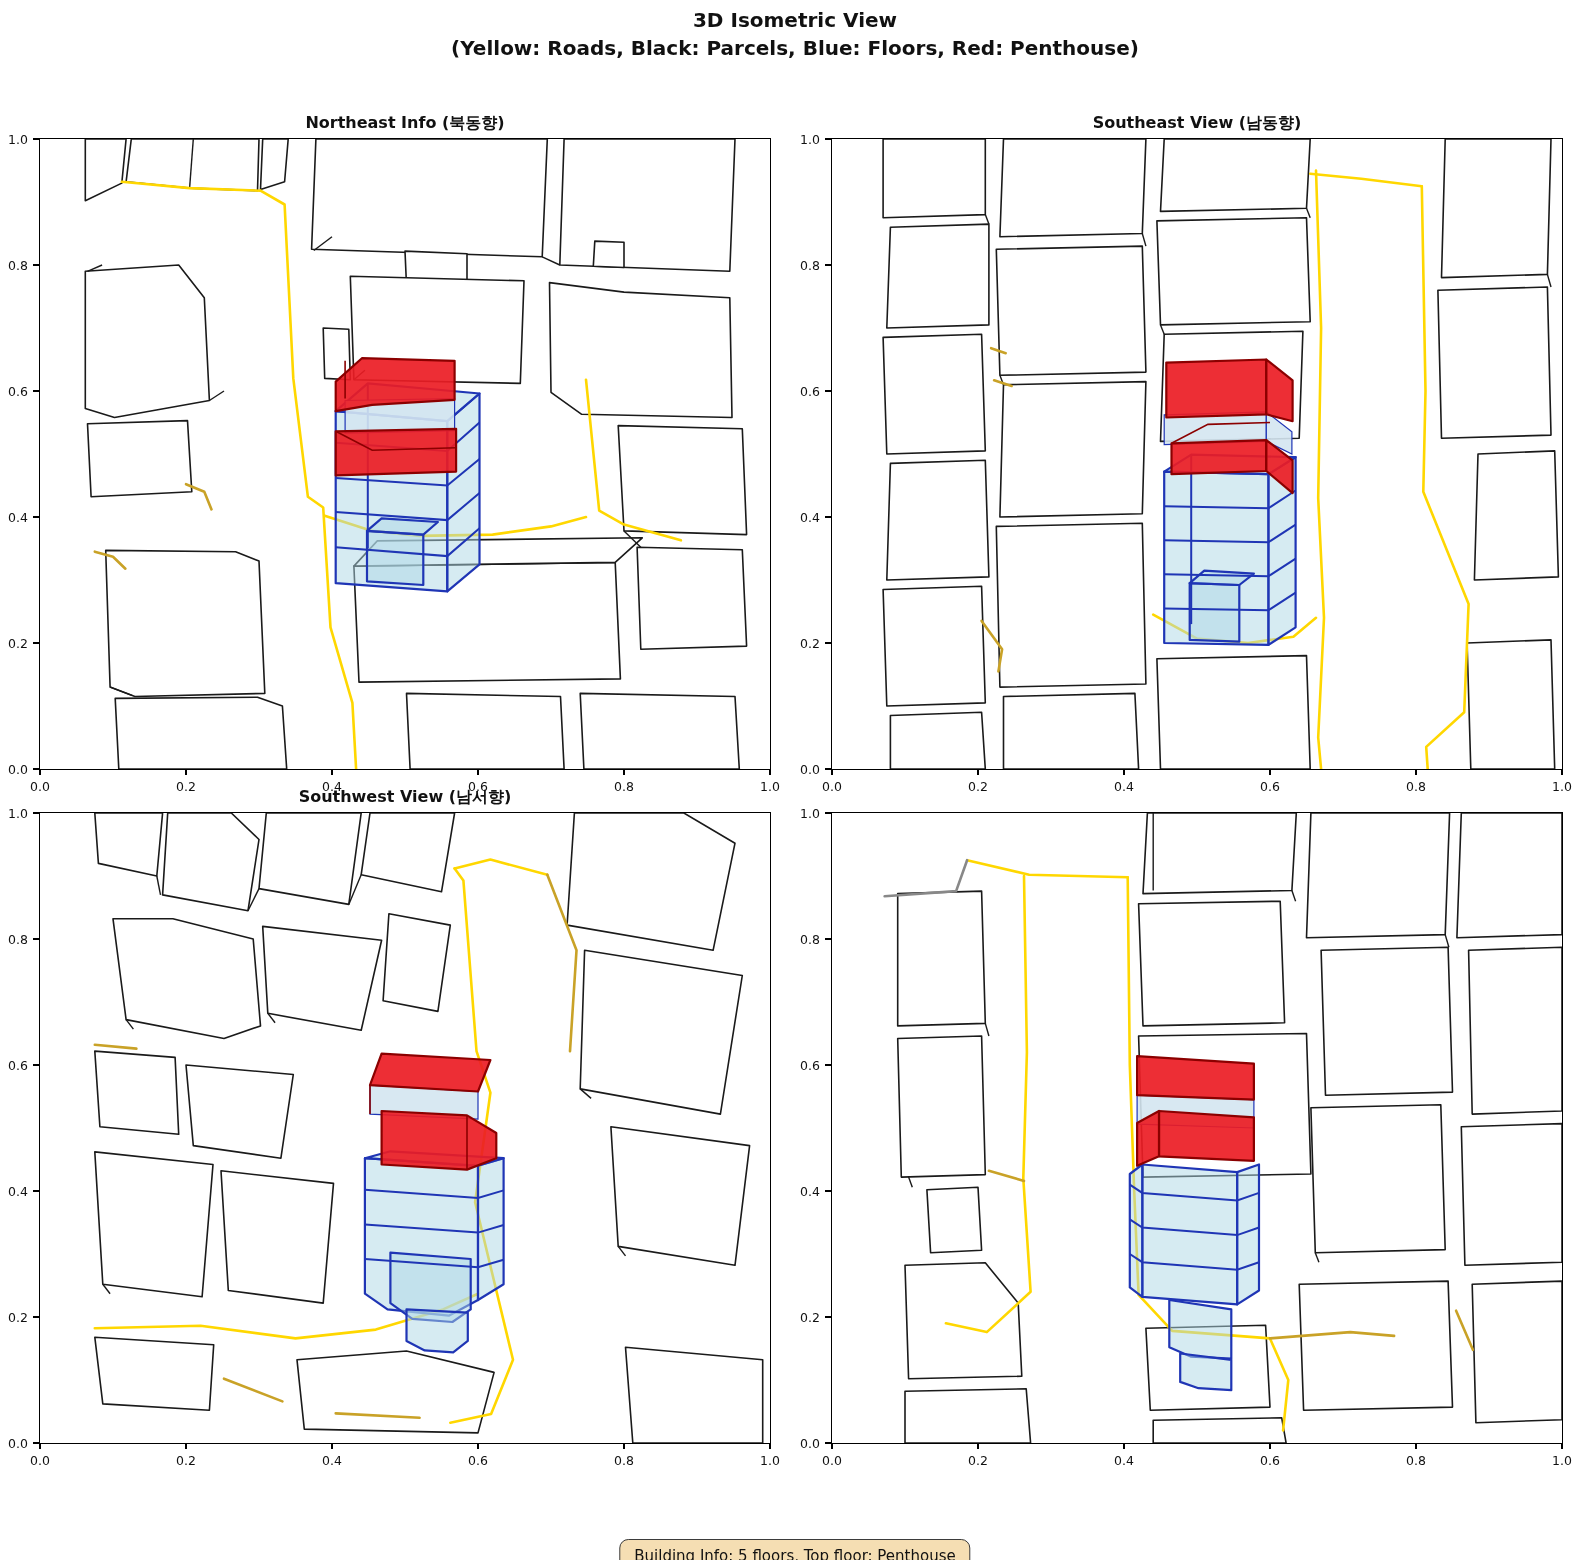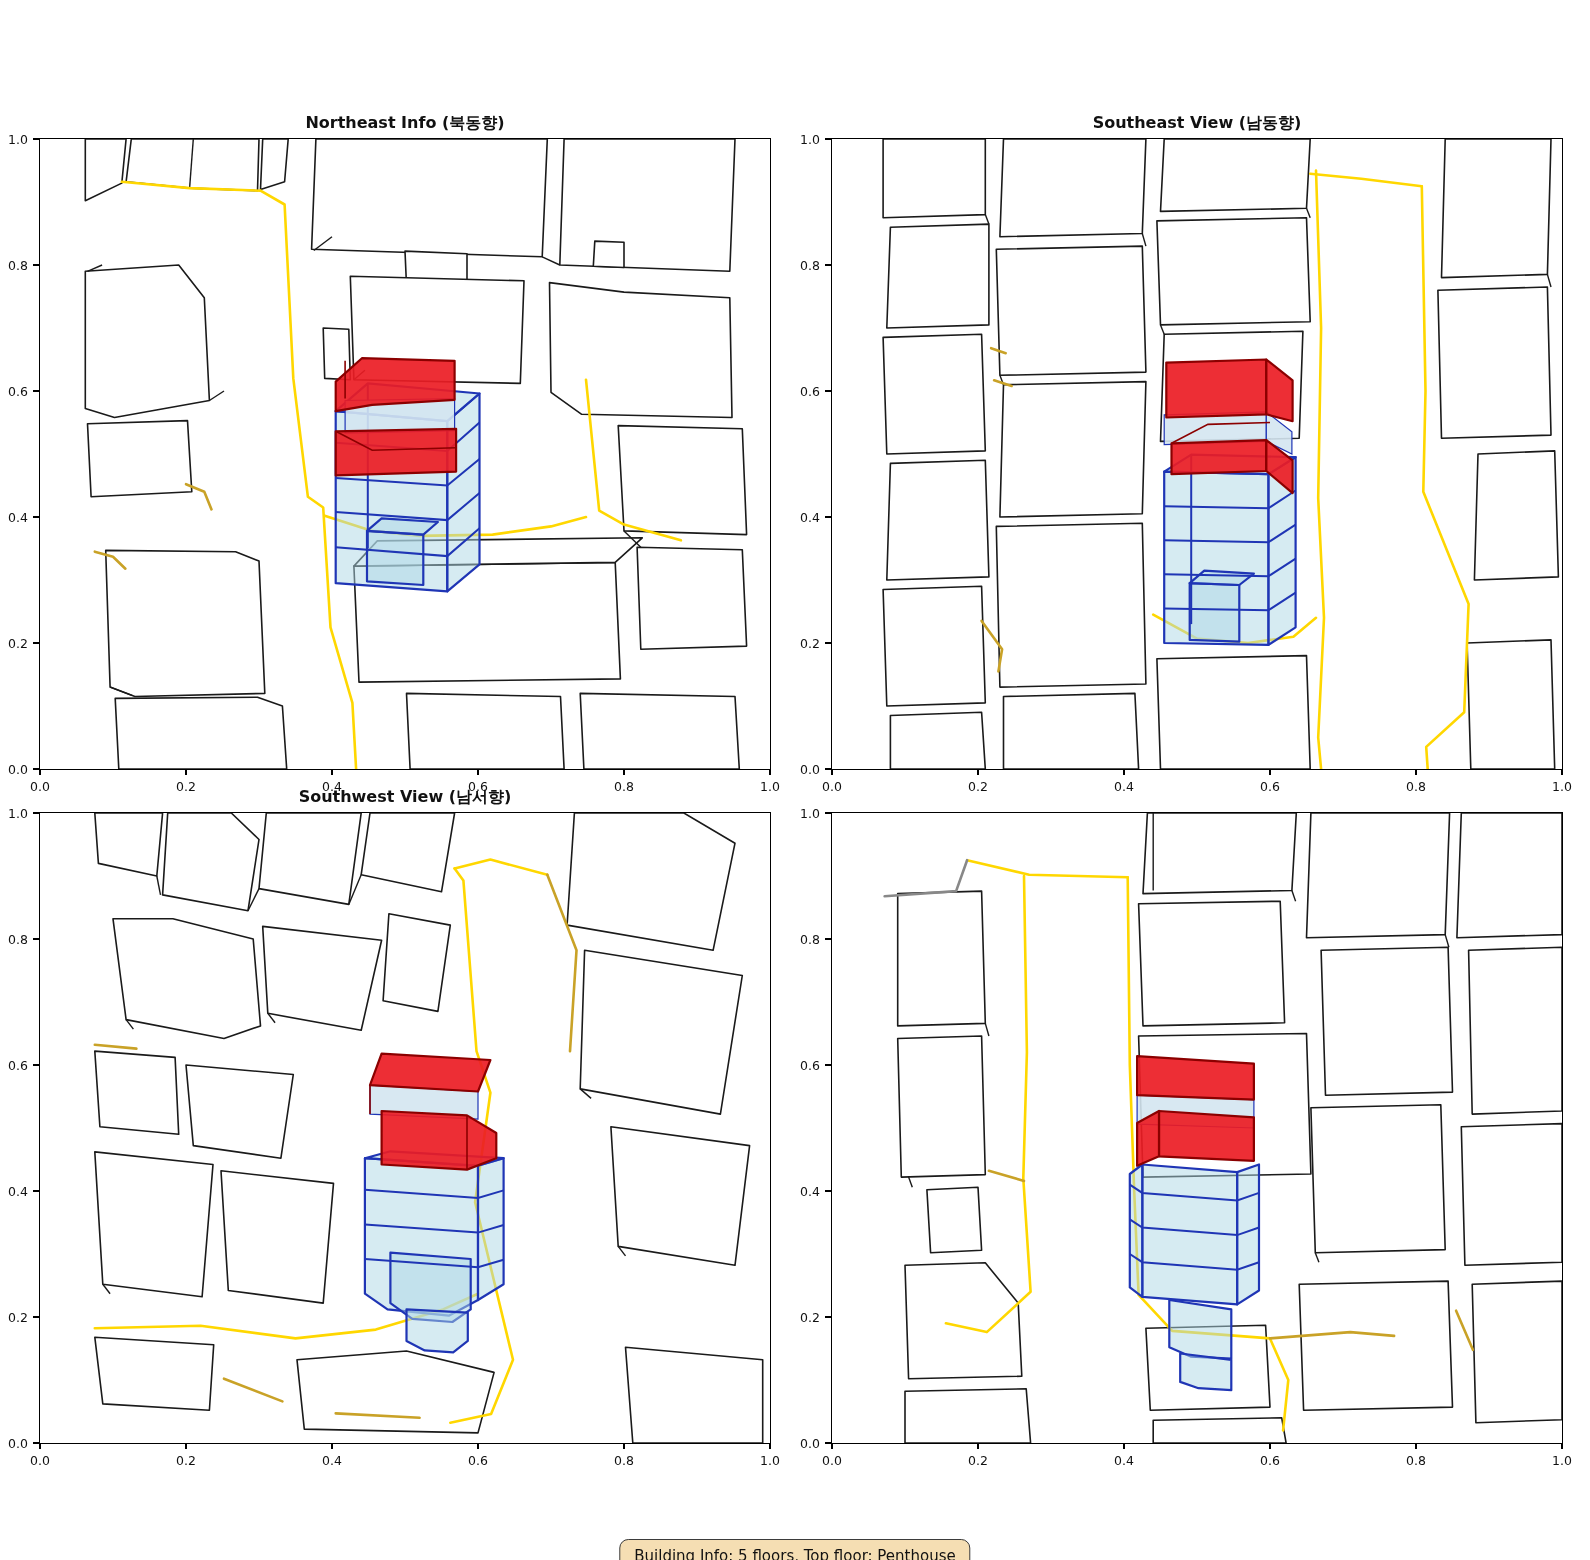--- a/index.html
+++ b/index.html
@@ -17,20 +17,22 @@
   .ticklabel-x{position:absolute;top:640px;font-size:12.5px;color:#111;transform:translateX(-50%);}
   .ticklabel-y{position:absolute;left:-46px;width:34px;text-align:right;font-size:12.5px;color:#111;transform:translateY(-50%);}
   .badge{position:absolute;left:795px;top:1539px;transform:translateX(-50%);background:#F5DEB3;border:1.5px solid #3b3b3b;border-radius:9px;padding:7px 14px;font-size:15px;color:#111;white-space:nowrap;}
 </style>
 </head>
 <body>
 
 <div>
 
   <div class="figtitle">
+    <div>3D Isometric View</div>
+    <div>(Yellow: Roads, Black: Parcels, Blue: Floors, Red: Penthouse)</div>
   </div>
 
   <div class="plot p0">
     <div class="ptitle">Northeast Info (북동향)</div>
     <svg viewBox="0 0 730 630">
         <polygon points="45.3,0.0 45.3,61.7 81.8,44.1 86.1,0.0" fill="#FFFFFF" stroke="#1A1A1A" stroke-width="1.6" stroke-linejoin="round"></polygon>
         <polygon points="91.3,0.0 86.1,42.8 149.6,49.1 217.5,51.7 219.0,0.0" fill="#FFFFFF" stroke="#1A1A1A" stroke-width="1.6" stroke-linejoin="round"></polygon>
         <polygon points="222.7,0.0 220.5,50.4 244.6,42.8 248.2,0.0" fill="#FFFFFF" stroke="#1A1A1A" stroke-width="1.6" stroke-linejoin="round"></polygon>
         <polygon points="275.9,0.0 271.6,110.3 502.2,117.8 507.3,0.0" fill="#FFFFFF" stroke="#1A1A1A" stroke-width="1.6" stroke-linejoin="round"></polygon>
         <polygon points="365.0,112.1 366.5,146.2 427.0,148.0 427.0,114.7" fill="#FFFFFF" stroke="#1A1A1A" stroke-width="1.6" stroke-linejoin="round"></polygon>

